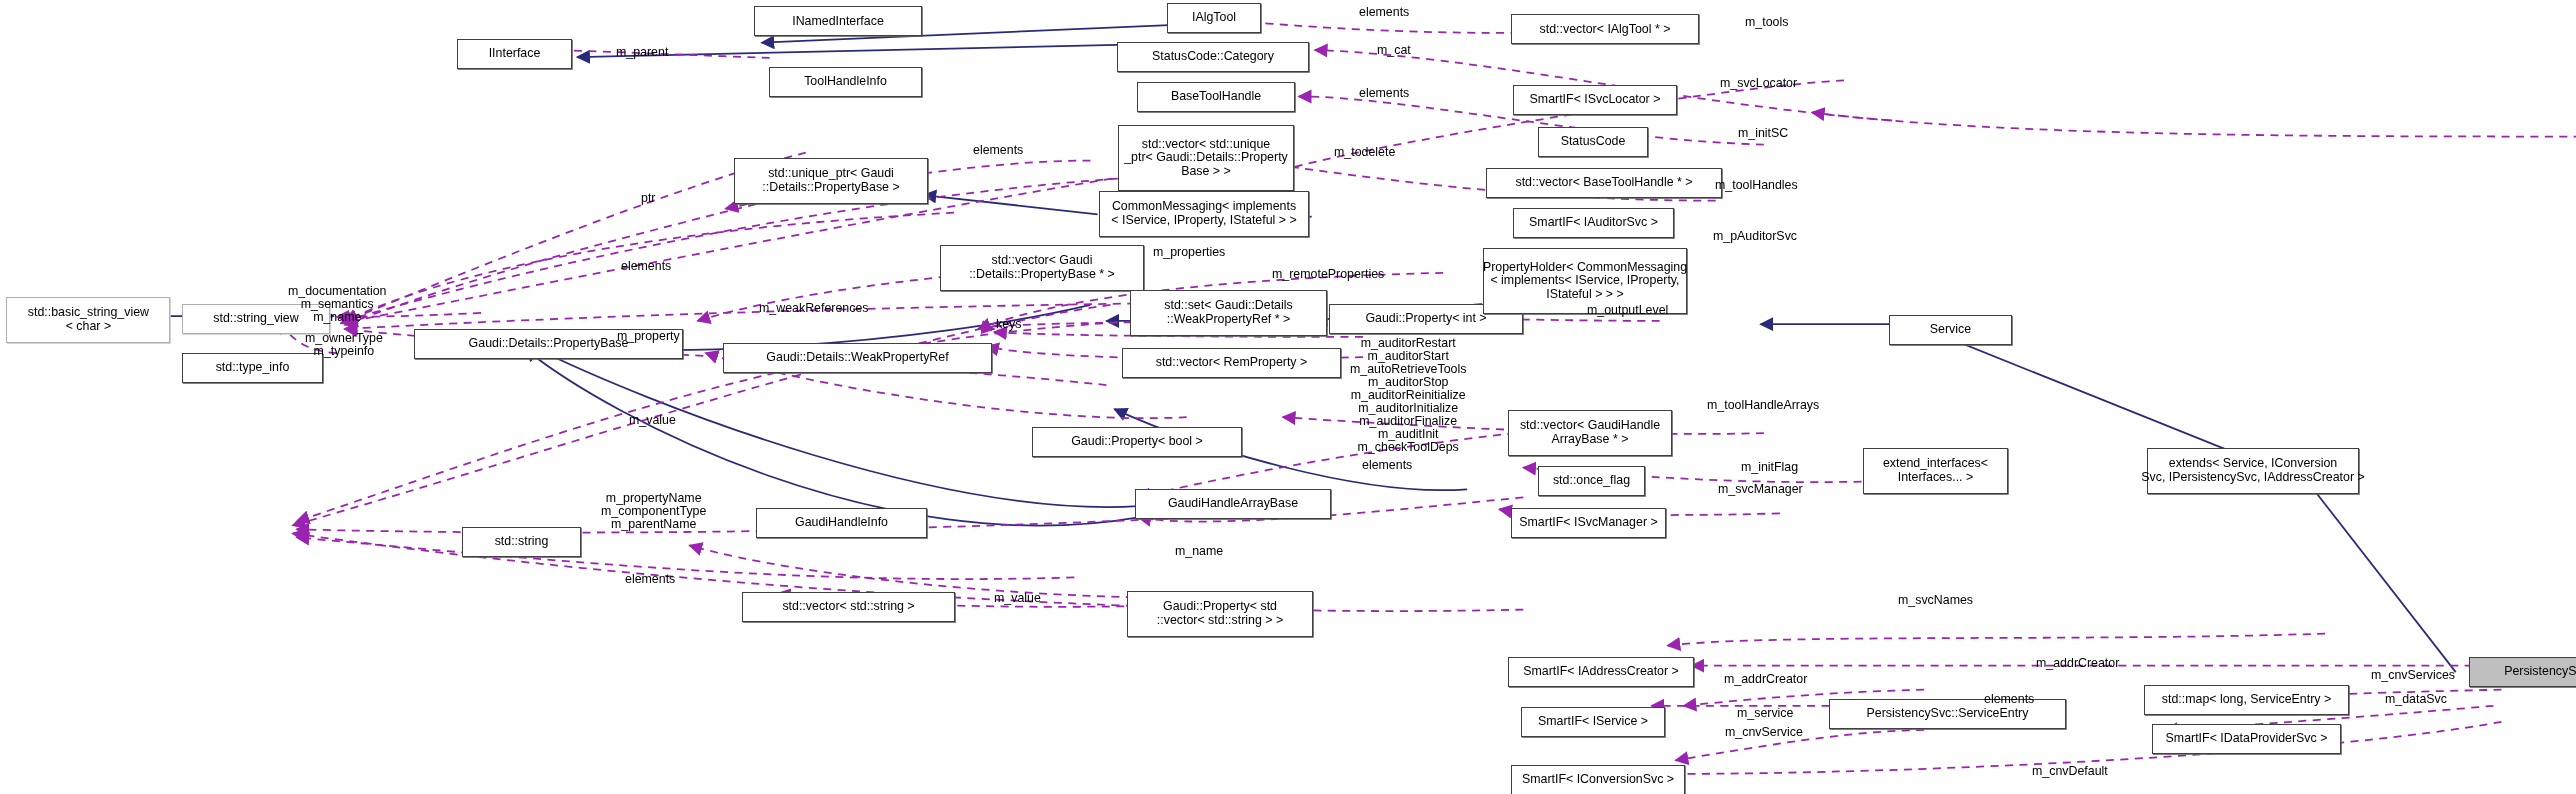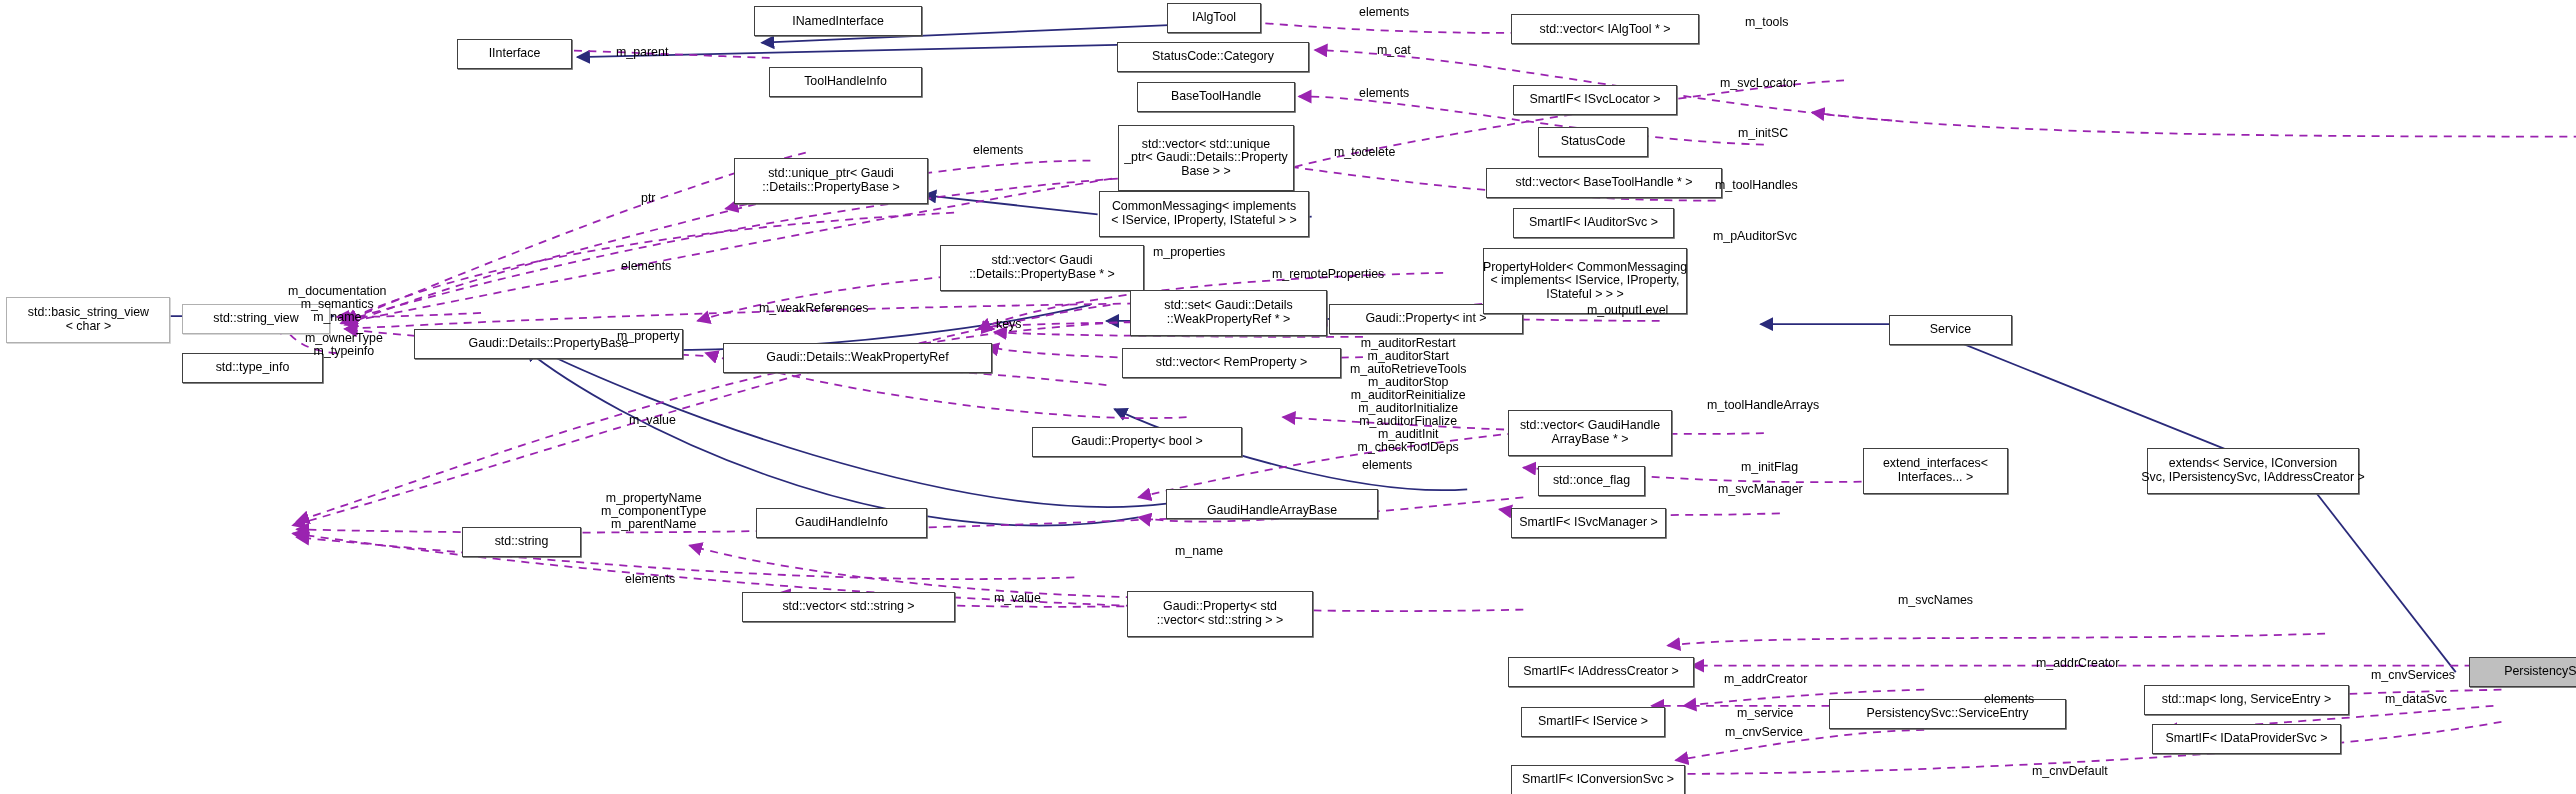--- a/index.html
+++ b/index.html
@@ -149,21 +149,21 @@
 ::Details::PropertyBase &gt;</span></div>
       <div class="node" style="left: 723px; top: 343px; width: 269px; height: 30px;"><span>Gaudi::Details::WeakPropertyRef</span></div>
       <div class="node" style="left: 742px; top: 592px; width: 213px; height: 30px;"><span>std::vector&lt; std::string &gt;</span></div>
       <div class="node" style="left: 756px; top: 508px; width: 171px; height: 30px;"><span>GaudiHandleInfo</span></div>
       <div class="node" style="left: 928px; top: 245px; width: 204px; height: 46px; margin-left: 12px;"><span>std::vector&lt; Gaudi
 ::Details::PropertyBase * &gt;</span></div>
       <div class="node" style="left: 1130px; top: 290px; width: 197px; height: 46px;"><span>std::set&lt; Gaudi::Details
 ::WeakPropertyRef * &gt;</span></div>
       <div class="node" style="left: 1122px; top: 348px; width: 219px; height: 30px;"><span>std::vector&lt; RemProperty &gt;</span></div>
       <div class="node" style="left: 1032px; top: 427px; width: 210px; height: 30px;"><span>Gaudi::Property&lt; bool &gt;</span></div>
-      <div class="node" style="left: 1166px; top: 489px; width: 212px; height: 30px; align-items: flex-end;"><span>GaudiHandleArrayBase</span></div>
+      <div class="node" style="left: 1135px; top: 489px; width: 196px; height: 30px;"><span>GaudiHandleArrayBase</span></div>
       <div class="node" style="left: 1127px; top: 591px; width: 186px; height: 46px;"><span>Gaudi::Property&lt; std
 ::vector&lt; std::string &gt; &gt;</span></div>
       <div class="node" style="left: 1167px; top: 3.2px; width: 94px; height: 30px;"><span>IAlgTool</span></div>
       <div class="node" style="left: 1117px; top: 42px; width: 192px; height: 30px; text-align: right;"><span>StatusCode::Category</span></div>
       <div class="node" style="left: 1137px; top: 82px; width: 158px; height: 30px;"><span>BaseToolHandle</span></div>
       <div class="node" style="left: 1118px; top: 125px; width: 176px; height: 66px;"><span>std::vector&lt; std::unique
 _ptr&lt; Gaudi::Details::Property
 Base &gt; &gt;</span></div>
       <div class="node" style="left: 1099px; top: 191px; width: 210px; height: 46px;"><span>CommonMessaging&lt; implements
 &lt; IService, IProperty, IStateful &gt; &gt;</span></div>

